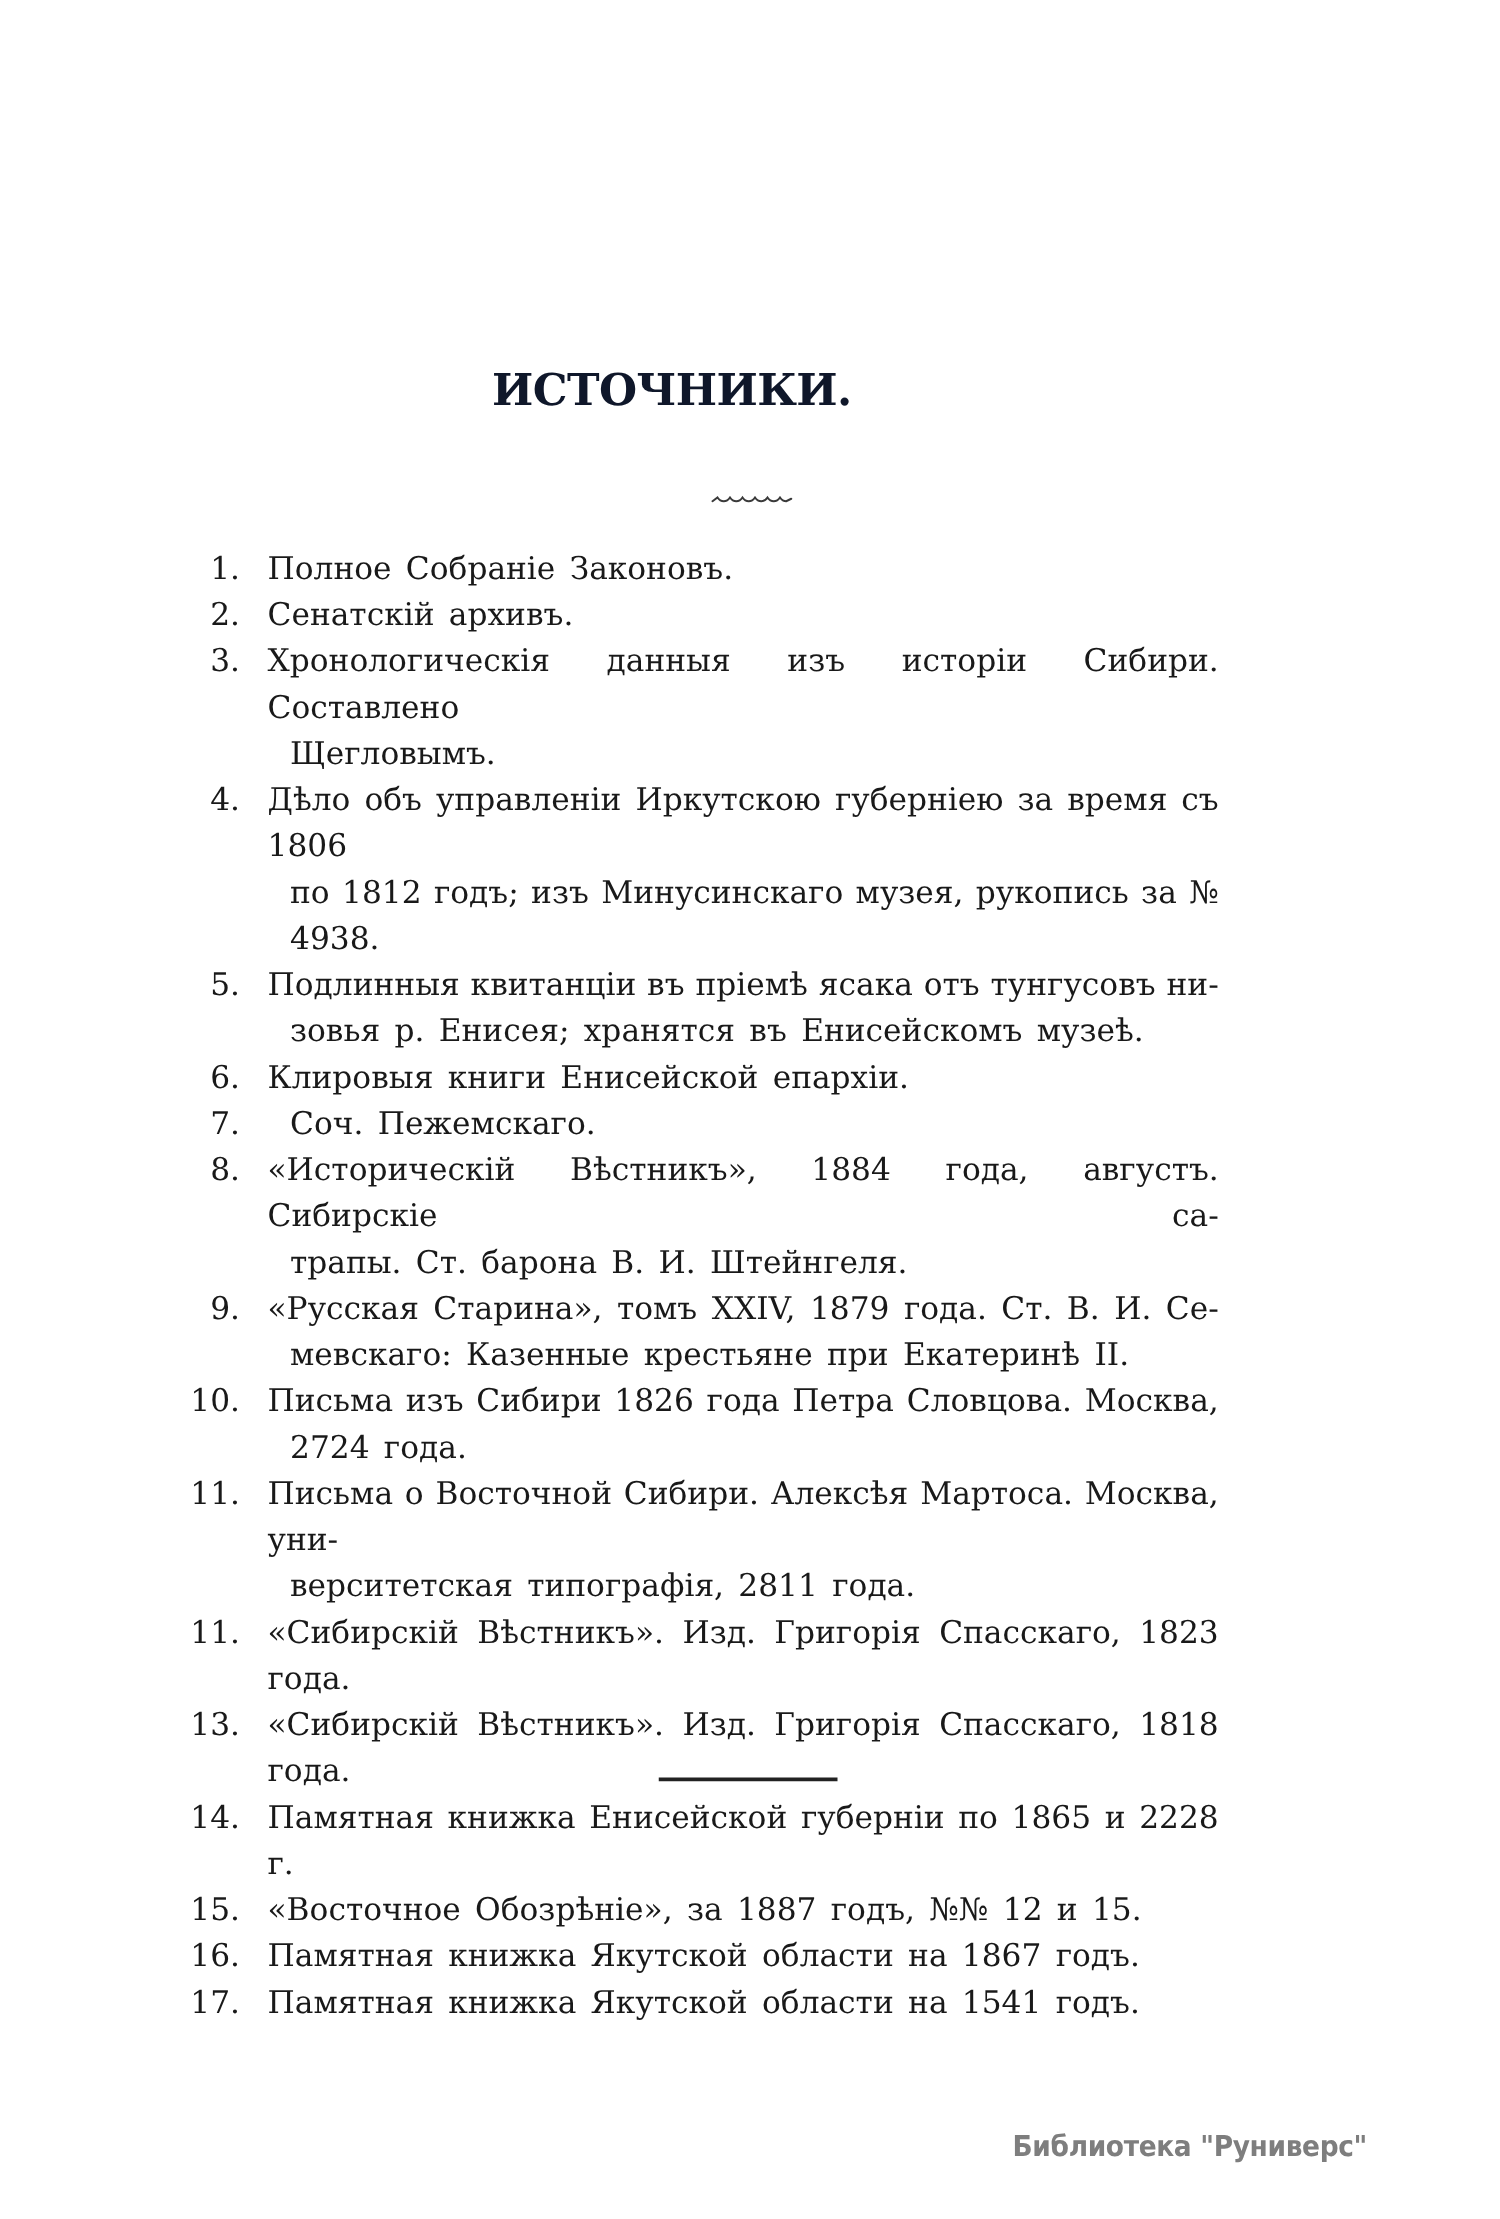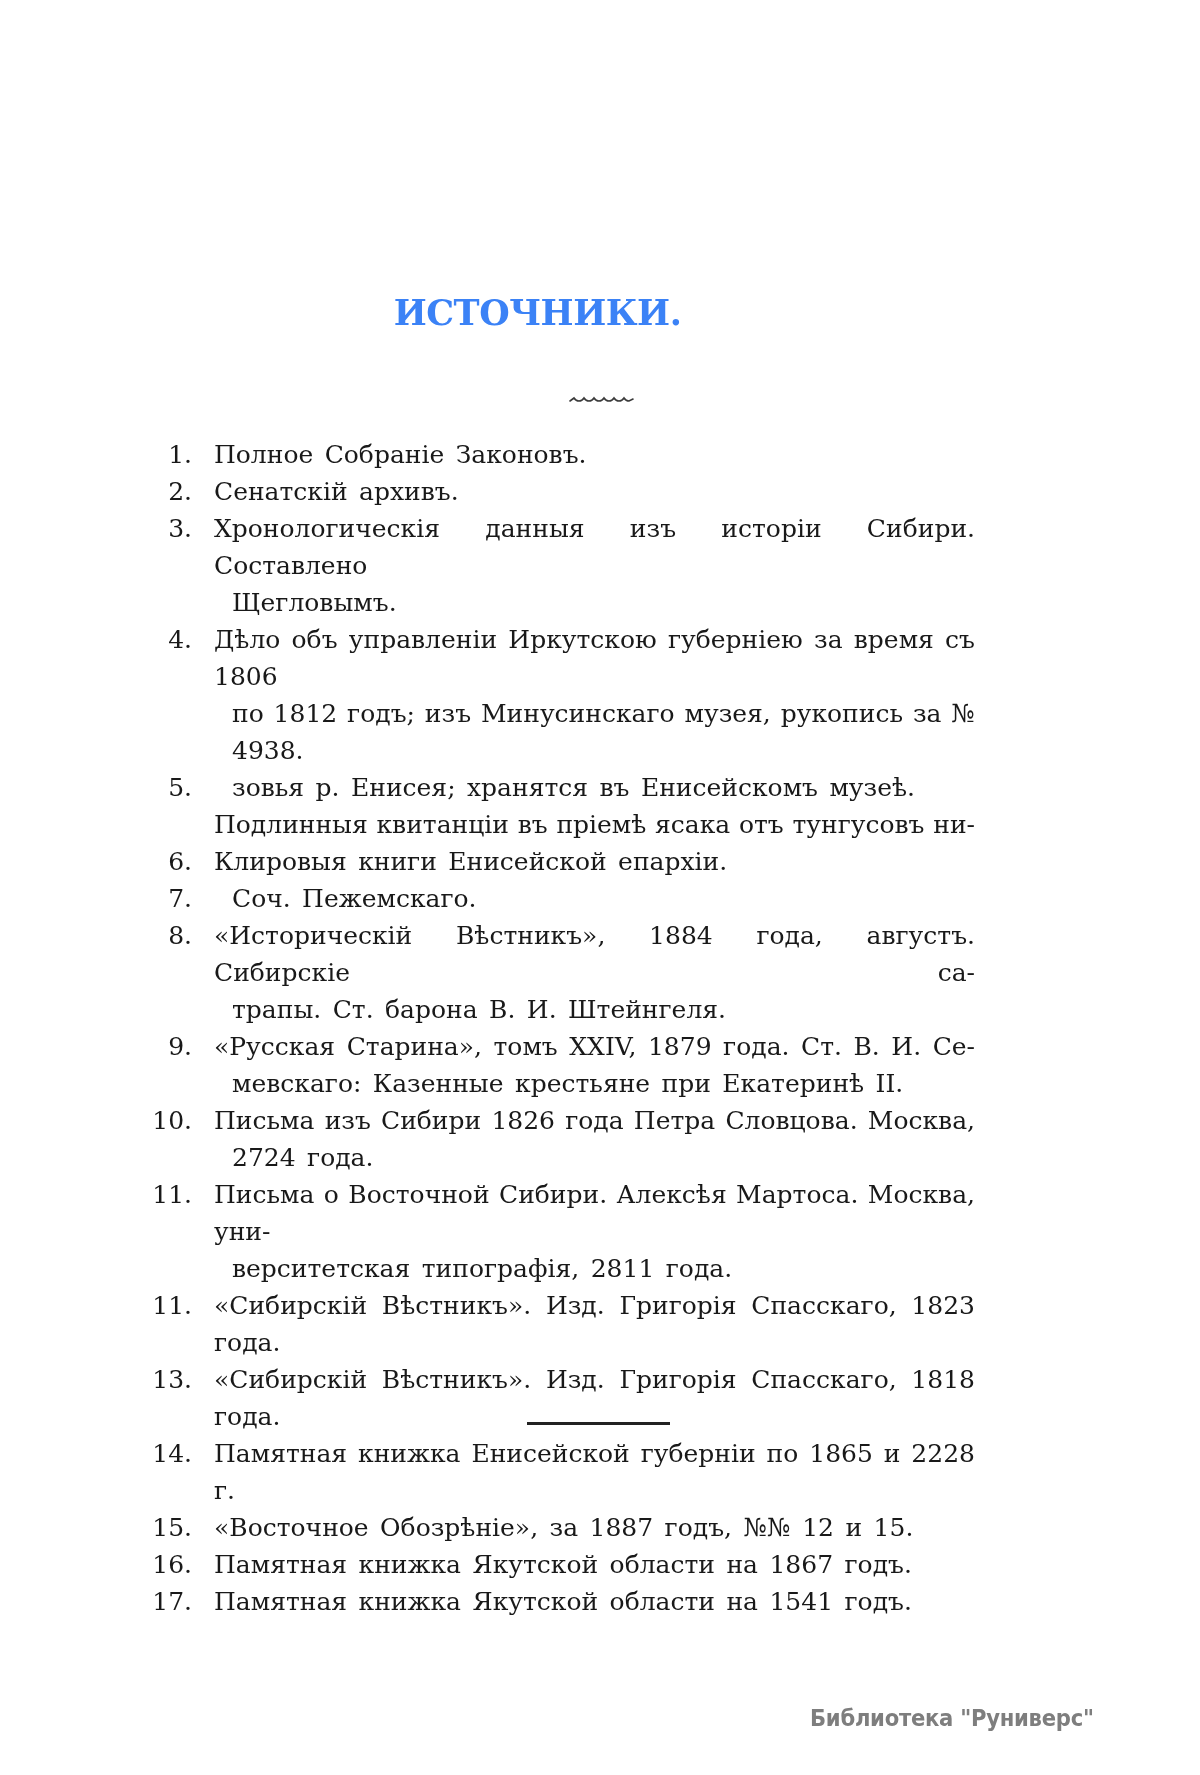--- a/index.html
+++ b/index.html
@@ -19,21 +19,21 @@
   .title {
     position: absolute;
     top: 292px;
     left: 0;
     width: 1075px;
     text-align: center;
     font-size: 35px;
     font-weight: bold;
     letter-spacing: -0.5px;
     line-height: 1.2;
-    color: #3b82f6;
+    color: #0f172a;
   }
   .ornament {
     position: absolute;
     top: 394px;
     left: 568px;
   }
   .source-list {
     position: absolute;
     top: 436px;
     left: 140px;
@@ -134,22 +134,22 @@
       <span class="num">4.</span>
       <span class="txt">
           <span class="line full">Дѣло объ управленіи Иркутскою губерніею за время съ 1806</span>
           <span class="line cont full">по 1812 годъ; изъ Минусинскаго музея, рукопись за № 4938.</span>
         </span>
     </div>
 
     <div class="item">
       <span class="num">5.</span>
       <span class="txt">
+          <span class="line full">Подлинныя квитанціи въ пріемѣ ясака отъ тунгусовъ ни-</span>
           <span class="line cont">зовья р. Енисея; хранятся въ Енисейскомъ музеѣ.</span>
-          <span class="line full">Подлинныя квитанціи въ пріемѣ ясака отъ тунгусовъ ни-</span>
         </span>
     </div>
 
     <div class="item">
       <span class="num">6.</span>
       <span class="txt">
           <span class="line">Клировыя книги Енисейской епархіи.</span>
         </span>
     </div>
 

